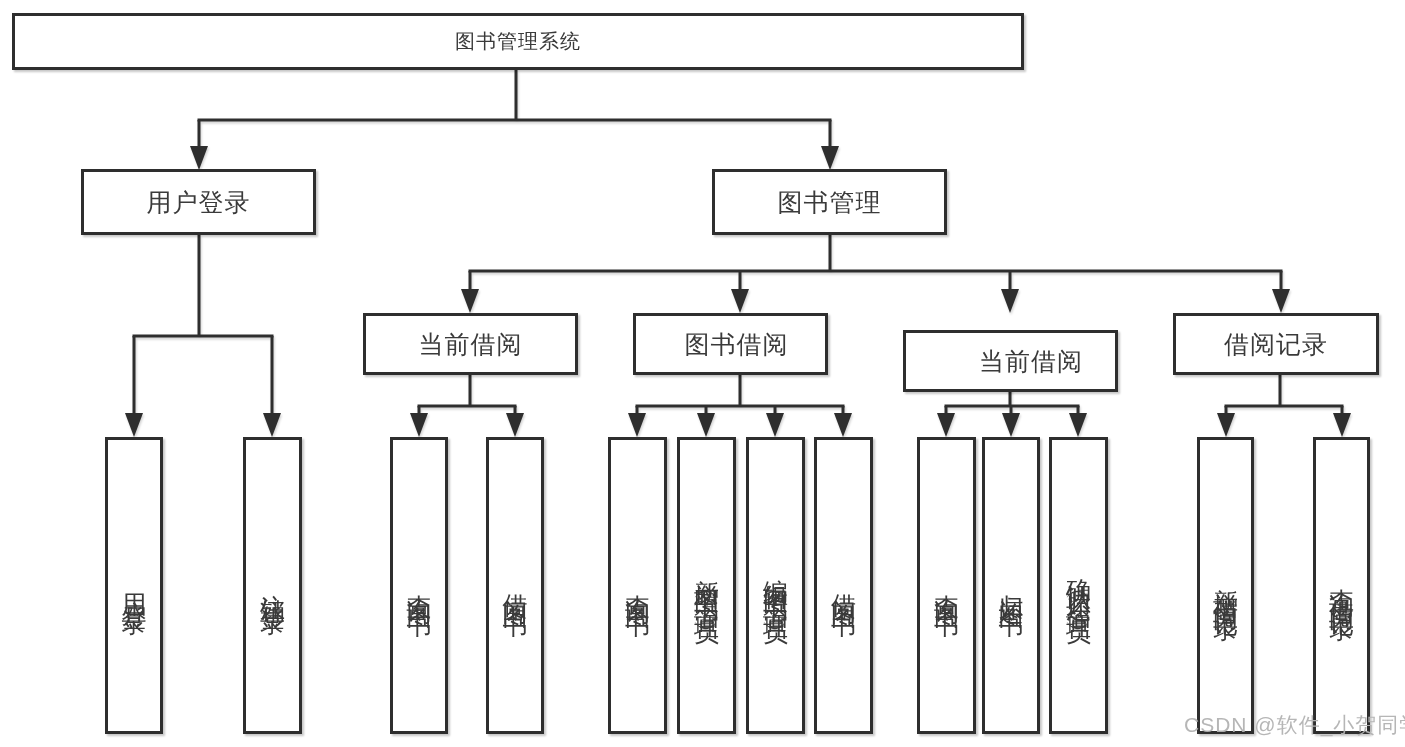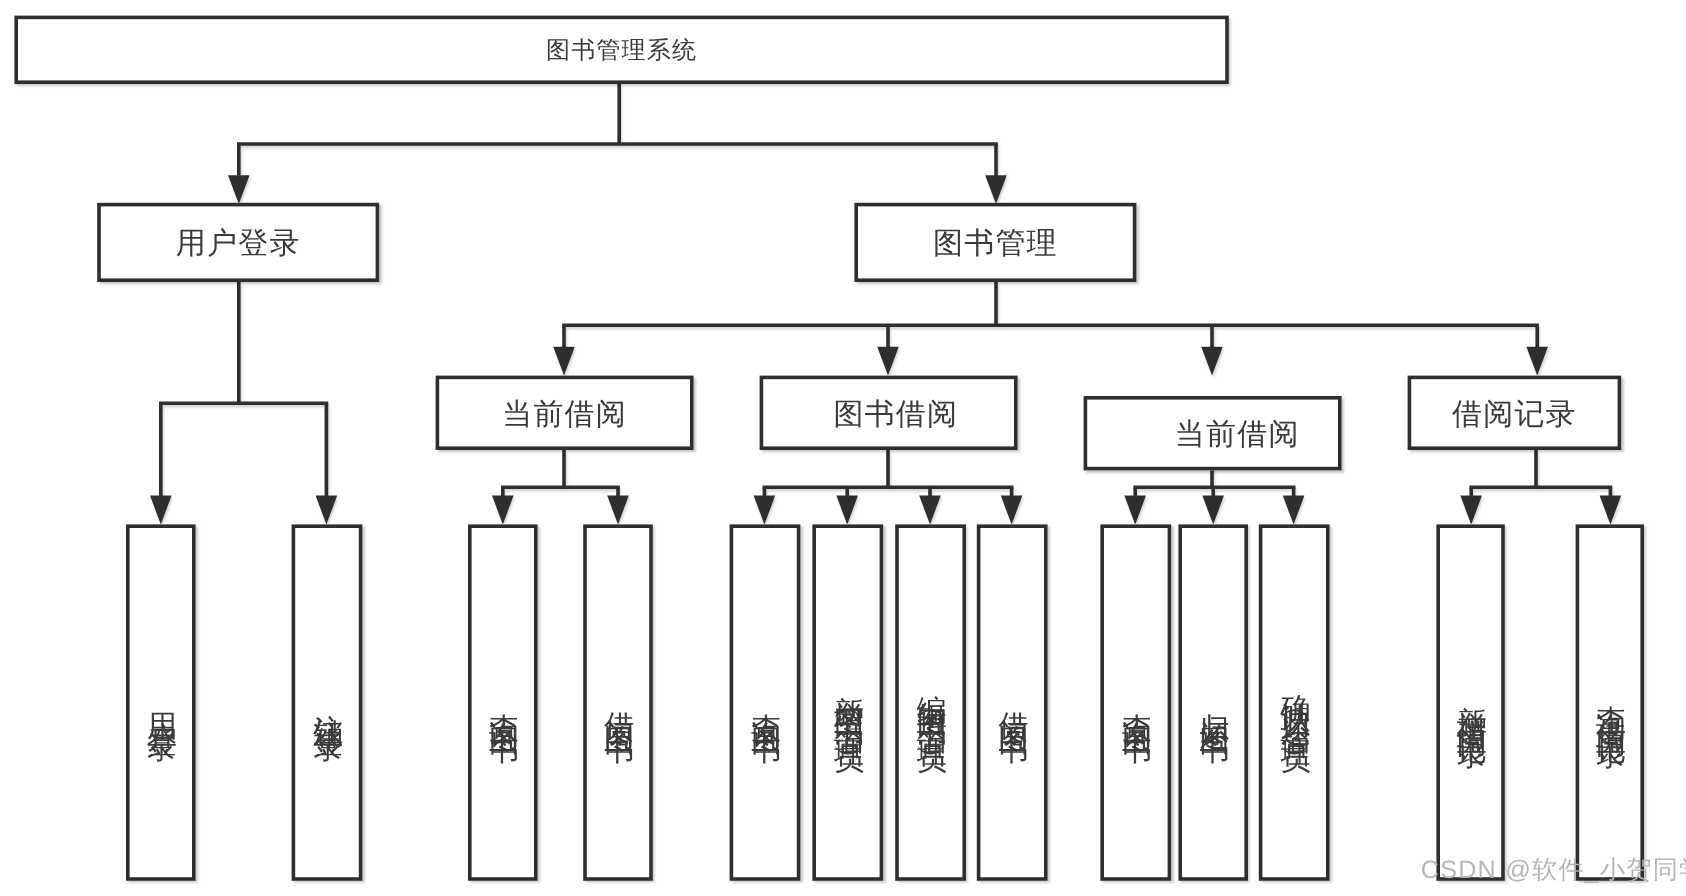--- a/index.html
+++ b/index.html
@@ -133,23 +133,23 @@
       <polygon class="arrow" points="1333,413 1351,413 1342,437"></polygon>
     </g>
   </svg>
 
   <div class="box rootbox" style="left:12px;top:13px;width:1012px;height:57px;">图书管理系统</div>
 
   <div class="box hbox" style="left:81px;top:169px;width:235px;height:66px;">用户登录</div>
   <div class="box hbox" style="left:712px;top:169px;width:235px;height:66px;text-align:right;">图书管理</div>
 
   <div class="box hbox" style="left:363px;top:313px;width:215px;height:62px;">当前借阅</div>
-  <div class="box hbox" style="left:633px;top:313px;width:215px;height:62px;padding-left:12px;">图书借阅</div>
+  <div class="box hbox" style="left:633px;top:313px;width:195px;height:62px;padding-left:12px;">图书借阅</div>
   <div class="box hbox" style="left:903px;top:330px;width:215px;height:62px;padding-left:41px;">当前借阅</div>
-  <div class="box hbox" style="left:1173px;top:313px;width:178px;height:62px;">借阅记录</div>
+  <div class="box hbox" style="left:1173px;top:313px;width:206px;height:62px;">借阅记录</div>
 
   <div class="box vbox" style="left:105px;top:437px;width:58px;height:297px;">用户登录</div>
   <div class="box vbox" style="left:243px;top:437px;width:59px;height:297px;">注销登录</div>
 
   <div class="box vbox" style="left:390px;top:437px;width:58px;height:297px;">查询图书</div>
   <div class="box vbox" style="left:486px;top:437px;width:58px;height:297px;">借阅图书</div>
 
   <div class="box vbox" style="left:608px;top:437px;width:59px;height:297px;">查询图书</div>
   <div class="box vbox" style="left:677px;top:437px;width:59px;height:297px;">新增图书（管理员）</div>
   <div class="box vbox" style="left:746px;top:437px;width:59px;height:297px;">编辑图书（管理员）</div>

